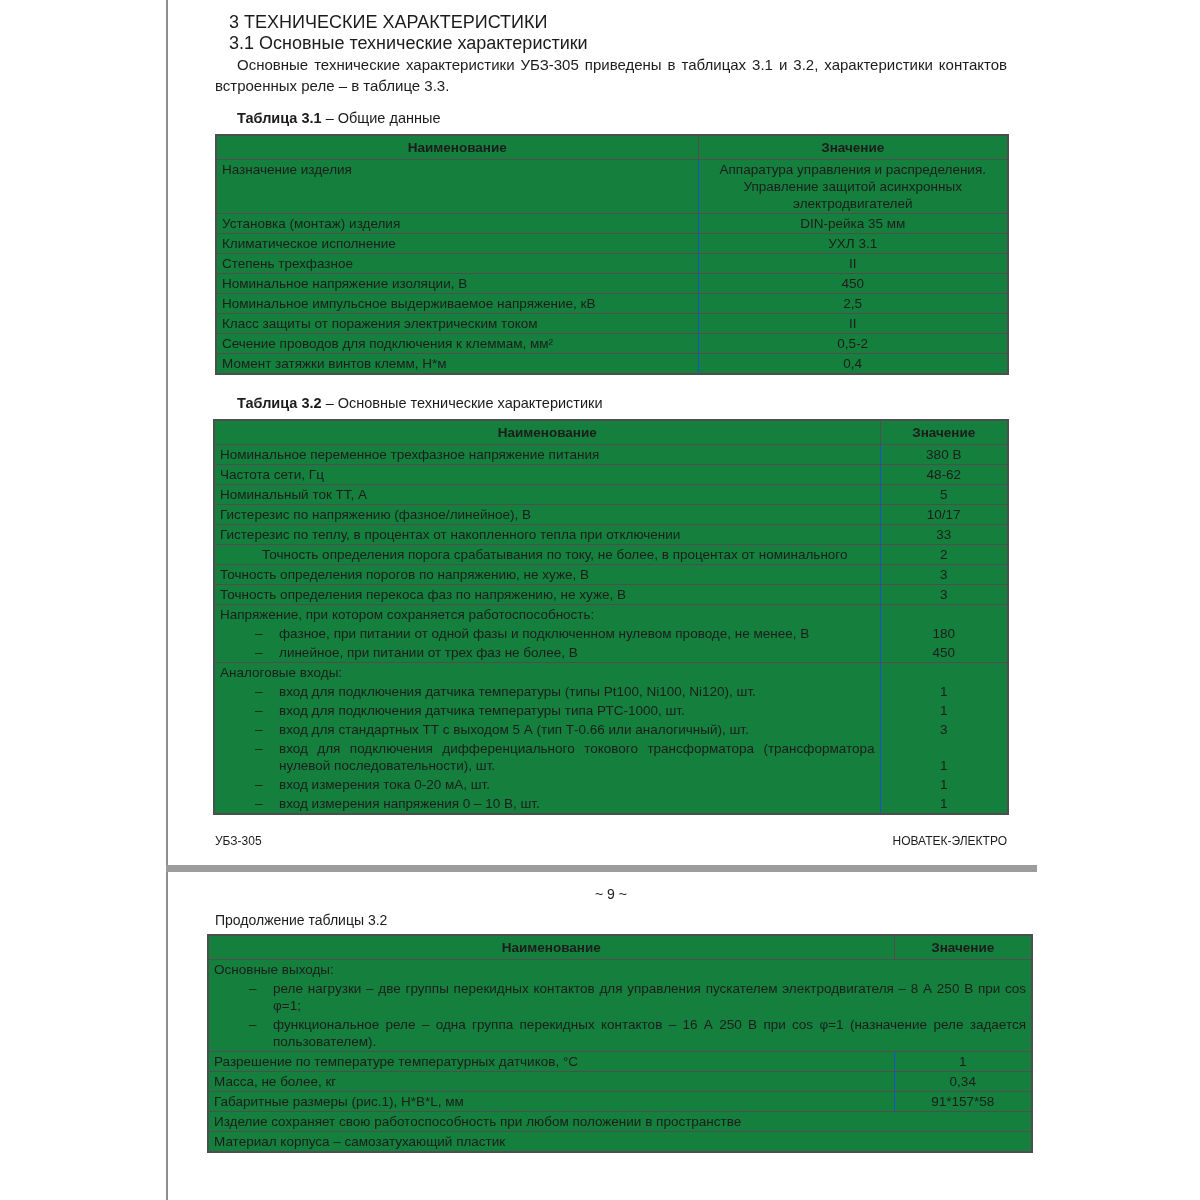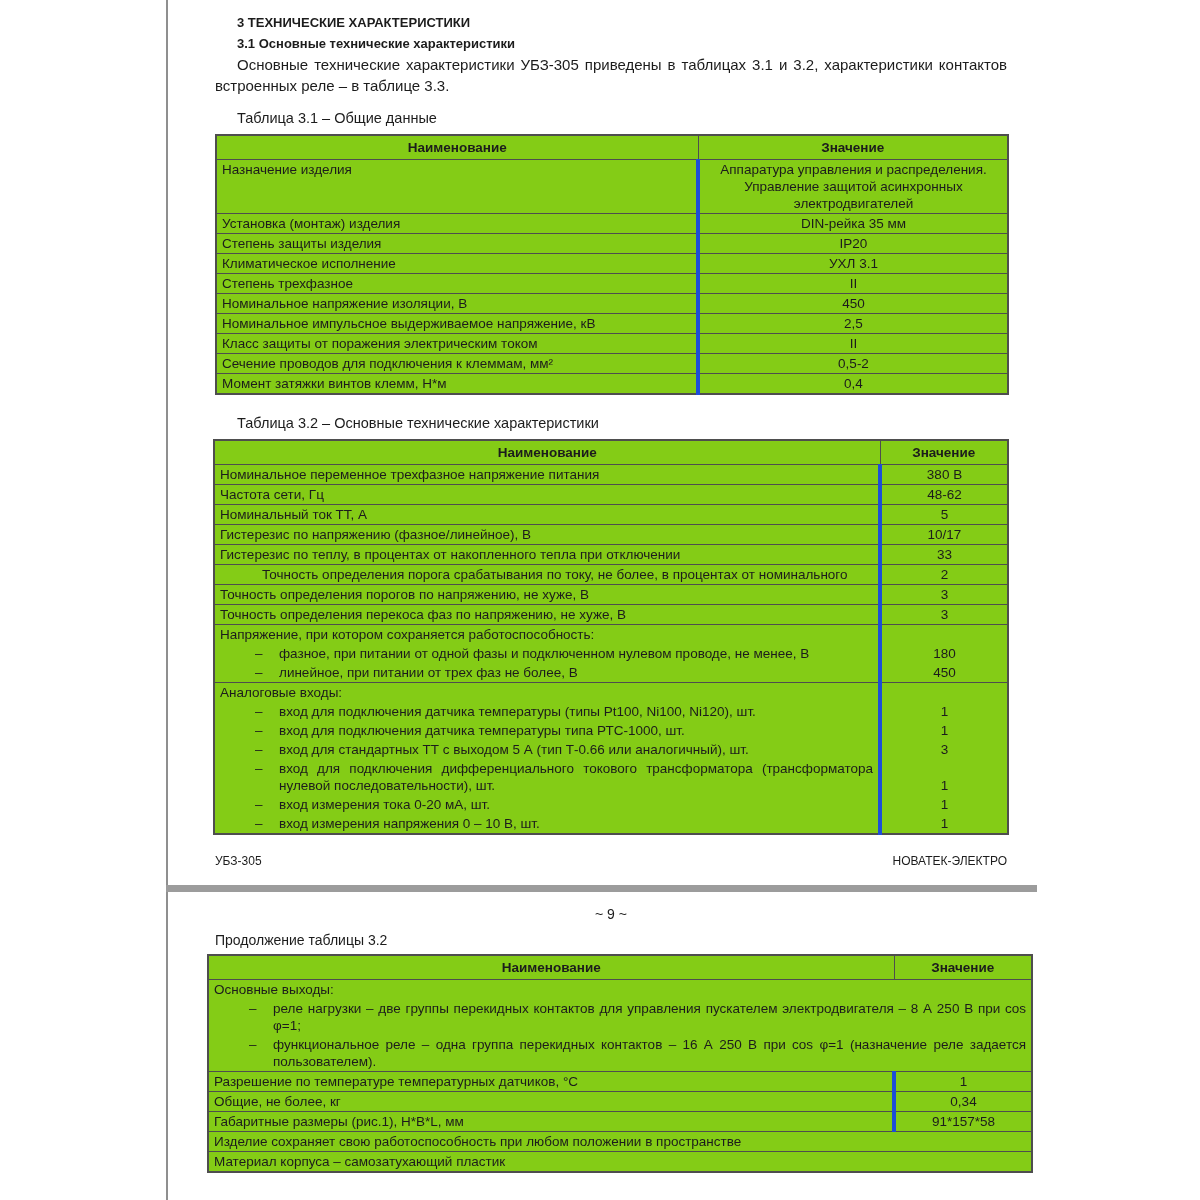--- a/index.html
+++ b/index.html
@@ -4,36 +4,36 @@
 <style>
   html,body{margin:0;padding:0;}
   body{
     width:1200px;height:1200px;overflow:hidden;position:relative;
     background:#ffffff;color:#1c1c1c;
     font-family:"Liberation Sans","DejaVu Sans",sans-serif;
   }
   .scan-line{position:absolute;left:166px;top:0;width:2px;height:1200px;background:#8f8f8f;}
   .content{position:relative;padding-top:12px;}
   .block{margin-left:215px;width:792px;}
-  .h1,.h2{font-size:13px;font-weight:bold;line-height:21px;margin:0 0 0 22px;}
+  .h1,.h2{font-size:18px;font-weight:normal;line-height:21px;margin:0 0 0 14px;}
   .intro{font-size:15px;line-height:21px;margin:0;text-align:justify;text-indent:22px;}
   .caption{font-size:14.5px;line-height:20px;margin:12px 0 6px 237px;}
-  .caption .bold{font-weight:normal;}
+  .caption .bold{font-weight:bold;}
   .caption2{margin-top:18px;}
-  table.doc{border-collapse:collapse;table-layout:fixed;font-size:13.5px;line-height:17px;border:2px solid #4e4e4e;background:#84cc16;}
+  table.doc{border-collapse:collapse;table-layout:fixed;font-size:13.5px;line-height:17px;border:2px solid #4e4e4e;background:#15803d;}
   #table1{width:792px;margin-left:215px;}
   #table2{width:794px;margin-left:213px;}
   #table3{width:824px;margin-left:207px;margin-top:4px;}
   #table1 col.c-name{width:482px;} #table1 col.c-val{width:310px;}
   #table2 col.c-name{width:666px;} #table2 col.c-val{width:128px;}
   #table3 col.c-name{width:686px;} #table3 col.c-val{width:138px;}
   table.doc th{font-weight:bold;text-align:center;padding:3px 4px;border-bottom:1px solid #4e4e4e;}
   table.doc th+th{border-left:1px solid #4e4e4e;}
   table.doc td{border-bottom:1px solid #4e4e4e;padding:1px 5px;vertical-align:top;}
-  table.doc td+td{border-left:4px solid #1d4ed8;}
+  table.doc td+td{border-left:1px solid #1d4ed8;}
   table.doc td.nb{border-bottom:none;}
   table.doc td.value{text-align:center;}
   table.doc td.vb{vertical-align:bottom;}
   table.doc td.just{text-align:justify;padding-left:47px;}
   table.doc td.sub{position:relative;padding-left:64px;}
   table.doc td.sub .dash{position:absolute;left:40px;}
   .footer{margin:16px 0 0 215px;width:792px;display:flex;justify-content:space-between;font-size:12px;line-height:20px;}
   .page-divider{margin:14px 0 0 166px;width:871px;height:7px;background:#9c9c9c;}
   .page-num{margin:12px 0 0 215px;width:792px;text-align:center;font-size:14px;line-height:20px;}
   .continuation{margin:6px 0 0 215px;font-size:14px;line-height:20px;}
@@ -67,24 +67,20 @@
     <tbody>
         <tr>
           <td class="name">Назначение изделия</td>
           <td class="value">Аппаратура управления и распределения. Управление защитой асинхронных электродвигателей</td>
         </tr>
         <tr>
           <td class="name">Установка (монтаж) изделия</td>
           <td class="value">DIN-рейка 35 мм</td>
         </tr>
         <tr>
-          <td class="name">Степень защиты изделия</td>
-          <td class="value">IP20</td>
-        </tr>
-        <tr>
           <td class="name">Климатическое исполнение</td>
           <td class="value">УХЛ 3.1</td>
         </tr>
         <tr>
           <td class="name">Степень трехфазное</td>
           <td class="value">II</td>
         </tr>
         <tr>
           <td class="name">Номинальное напряжение изоляции, В</td>
           <td class="value">450</td>
@@ -226,21 +222,21 @@
           <td class="name nb just sub" colspan="2"><span class="dash">–</span>реле нагрузки – две группы перекидных контактов для управления пускателем электродвигателя – 8 А 250 В при cos φ=1;</td>
         </tr>
         <tr>
           <td class="name just sub" colspan="2"><span class="dash">–</span>функциональное реле – одна группа перекидных контактов – 16 А 250 В при cos φ=1 (назначение реле задается пользователем).</td>
         </tr>
         <tr>
           <td class="name">Разрешение по температуре температурных датчиков, °С</td>
           <td class="value">1</td>
         </tr>
         <tr>
-          <td class="name">Общие, не более, кг</td>
+          <td class="name">Масса, не более, кг</td>
           <td class="value">0,34</td>
         </tr>
         <tr>
           <td class="name">Габаритные размеры (рис.1), H*B*L, мм</td>
           <td class="value">91*157*58</td>
         </tr>
         <tr>
           <td class="name" colspan="2">Изделие сохраняет свою работоспособность при любом положении в пространстве</td>
         </tr>
         <tr>

